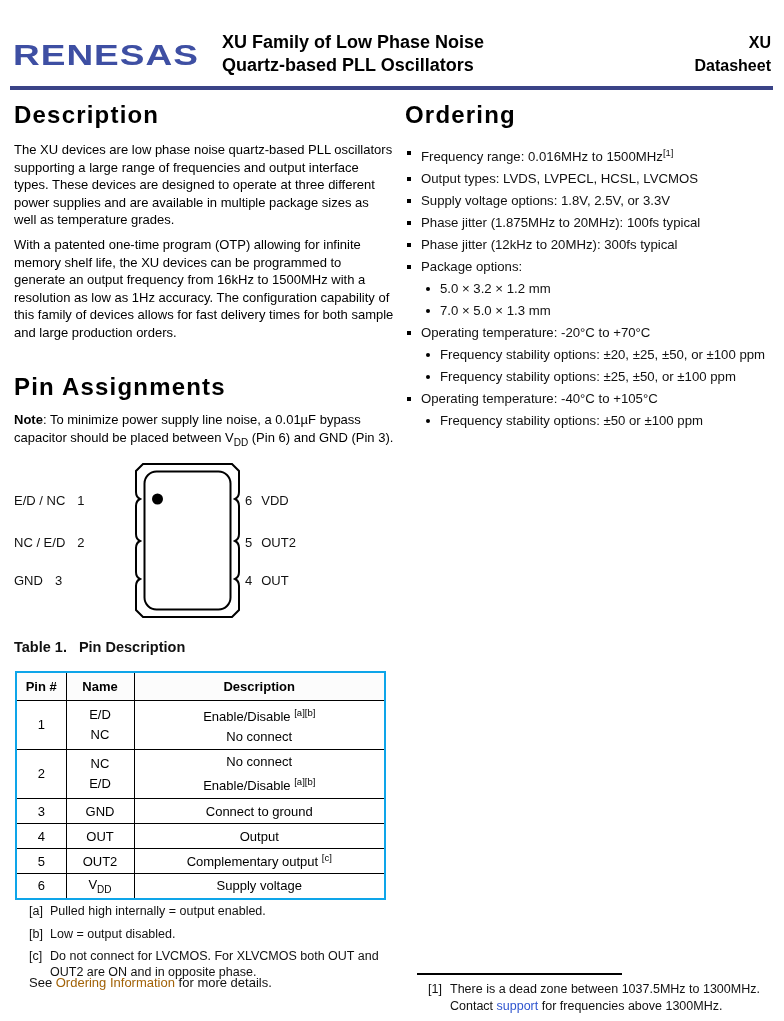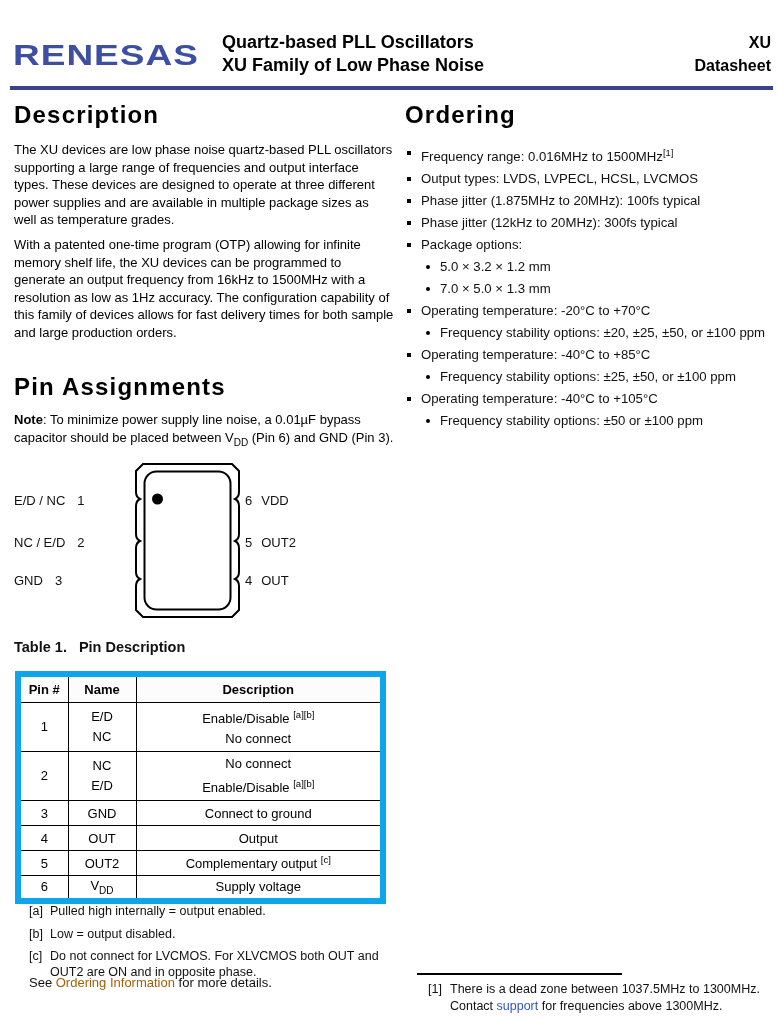--- a/index.html
+++ b/index.html
@@ -44,21 +44,21 @@
   .pkg-svg { position:absolute; left:134px; top:462px; }
   .pin-label-left { position:absolute; left:14px; width:119px; text-align:left; font-size:13px; }
   .pin-label-right { position:absolute; left:245px; font-size:13px; }
   .pin-num-l { display:inline-block; margin-left:12px; }
   .pin-name-r { display:inline-block; margin-left:9px; }
   
   .tbl-caption { position:absolute; left:14px; top:639px; font-size:14.5px; font-weight:bold; }
   .tbl-caption .gap { display:inline-block; width:12px; }
   table.pins {
     position:absolute; left:15px; top:671px; width:371px;
-    border-collapse:collapse; border:6px solid #0ea5e9;
+    border-collapse:collapse; border:2px solid #0ea5e9;
     font-size:13px; text-align:center; color:#000;
   }
   table.pins th, table.pins td { border:1px solid #000; text-align:center; vertical-align:middle; padding:2px 4px; }
   table.pins th { font-weight:bold; height:28px; background:#fcfcfc; }
   table.pins col.c1 { width:50px; } table.pins col.c2 { width:68px; }
   tr.r2l td { height:46px; }
   tr.r1l td { height:25px; }
   .cellline { line-height:20px; }
   
   .fnotes { position:absolute; left:29px; top:903px; width:360px; font-size:12.5px; line-height:16px; }
@@ -72,47 +72,46 @@
   .fn1-label { width:22px; flex-shrink:0; }
 </style>
 </head>
 <body>
 
 <div class="page">
 
   <div>
     <div class="logo">RENESAS</div>
     <div class="doc-title">
+      <div>XU Family of Low Phase Noise</div>
       <div>Quartz-based PLL Oscillators</div>
-      <div>XU Family of Low Phase Noise</div>
     </div>
     <div class="doc-title-right">
       <div>XU</div>
       <div>Datasheet</div>
     </div>
     <div class="header-rule"></div>
   </div>
 
   <div class="h1" style="left:14px; top:101px;">Description</div>
   <div class="para" style="top:141px;">The XU devices are low phase noise quartz-based PLL oscillators supporting a large range of frequencies and output interface types. These devices are designed to operate at three different power supplies and are available in multiple package sizes as well as temperature grades.</div>
   <div class="para" style="top:236px;">With a patented one-time program (OTP) allowing for infinite memory shelf life, the XU devices can be programmed to generate an output frequency from 16kHz to 1500MHz with a resolution as low as 1Hz accuracy. The configuration capability of this family of devices allows for fast delivery times for both sample and large production orders.</div>
 
   <div class="h1" style="left:405px; top:101px;">Ordering</div>
   <div class="features-list">
     <div class="feat"><span class="b1"></span><span>Frequency range: 0.016MHz to 1500MHz</span><span class="sup">[1]</span></div>
     <div class="feat"><span class="b1"></span><span>Output types: LVDS, LVPECL, HCSL, LVCMOS</span></div>
-    <div class="feat"><span class="b1"></span></div>
+    <div class="feat"><span class="b1"></span><span>Supply voltage options: 1.8V, 2.5V, or 3.3V</span></div>
     <div class="feat"><span class="b1"></span><span>Phase jitter (1.875MHz to 20MHz): 100fs typical</span></div>
     <div class="feat"><span class="b1"></span><span>Phase jitter (12kHz to 20MHz): 300fs typical</span></div>
     <div class="feat"><span class="b1"></span><span>Package options:</span></div>
     <div class="feat-sub"><span class="b2"></span><span>5.0 × 3.2 × 1.2 mm</span></div>
     <div class="feat-sub"><span class="b2"></span><span>7.0 × 5.0 × 1.3 mm</span></div>
     <div class="feat"><span class="b1"></span><span>Operating temperature: -20°C to +70°C</span></div>
     <div class="feat-sub"><span class="b2"></span><span>Frequency stability options: ±20, ±25, ±50, or ±100 ppm</span></div>
-    <div class="feat"><span class="b1"></span><span>Operating temperature: -40°C to +85°C</span></div>
     <div class="feat-sub"><span class="b2"></span><span>Frequency stability options: ±25, ±50, or ±100 ppm</span></div>
     <div class="feat"><span class="b1"></span><span>Operating temperature: -40°C to +105°C</span></div>
     <div class="feat-sub"><span class="b2"></span><span>Frequency stability options: ±50 or ±100 ppm</span></div>
   </div>
 
   <div class="h1" style="left:14px; top:373px;">Pin Assignments</div>
   <div class="para" style="top:411px;"><b>Note</b><span>: To minimize power supply line noise, a 0.01µF bypass capacitor should be placed between V</span><span class="sub">DD</span><span> (Pin 6) and GND (Pin 3).</span></div>
 
   <svg class="pkg-svg" width="107" height="157" viewBox="-2 -2 107 157">
     <path d="M 7 0 H 96 L 103 7 V 28 Q 103 33 99 35 Q 103 37 103 42 V 70 Q 103 75 99 77 Q 103 79 103 84 V 108 Q 103 113 99 115 Q 103 117 103 122 V 146 L 96 153 H 7 L 0 146 V 122 Q 0 117 4 115 Q 0 113 0 108 V 84 Q 0 79 4 77 Q 0 75 0 70 V 42 Q 0 37 4 35 Q 0 33 0 28 V 7 Z" fill="none" stroke="#000" stroke-width="2"></path>

